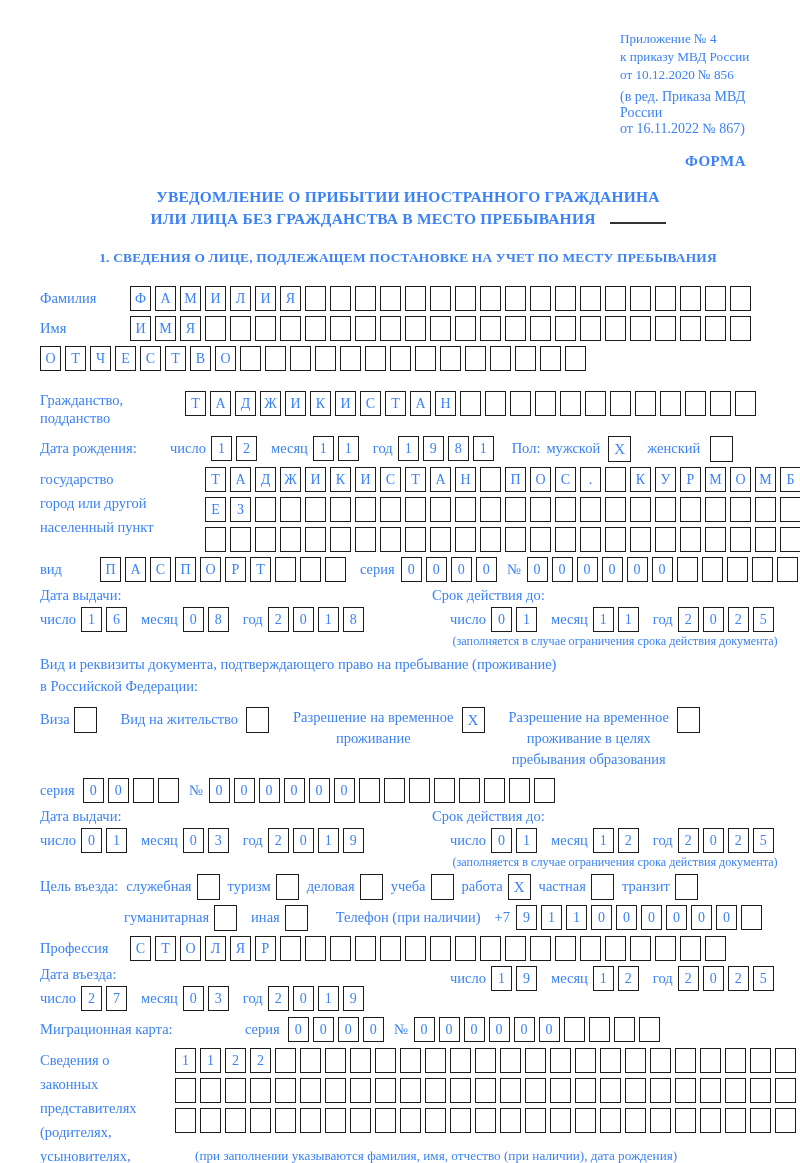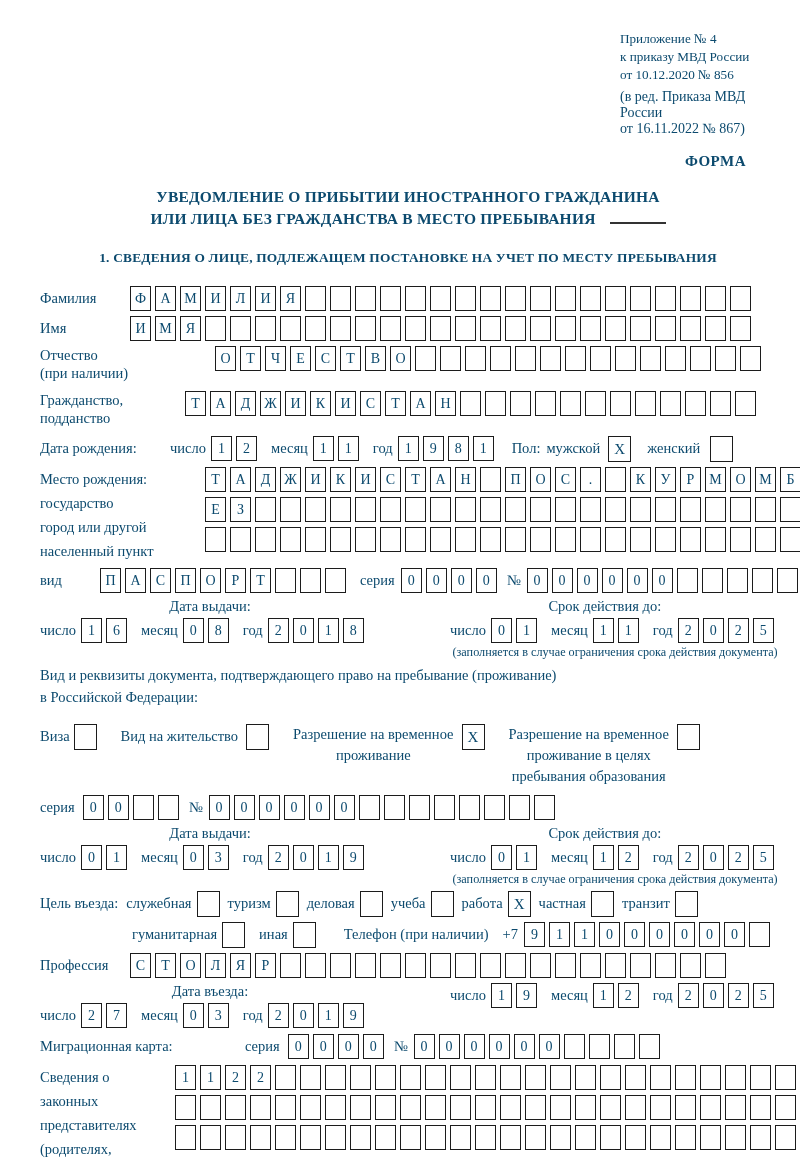--- a/index.html
+++ b/index.html
@@ -1,19 +1,19 @@
 <!DOCTYPE html>
 <html><head>
 <meta charset="utf-8">
 <style>
   html,body{margin:0;padding:0;background:#fff;}
   .page{
     width:800px;height:1163px;box-sizing:border-box;
     padding:30px 24px 0 40px;overflow:hidden;background:#fff;
-    font-family:"Liberation Serif", serif;color:#0c4a6e;font-size:14.5px;
+    font-family:"Liberation Serif", serif;color:#3b82f6;font-size:14.5px;
     position:relative;
   }
   
   .hdr{margin-left:580px;line-height:18px;font-size:13.2px;}
   .hdr-small{font-size:14px;line-height:16px;}
   .hdr-small.first{margin-top:5px;}
   .forma{margin-top:16px;text-align:right;padding-right:30px;font-weight:bold;font-size:15px;letter-spacing:.5px;}
   
   .title{margin-top:16px;text-align:center;font-weight:bold;font-size:15.5px;line-height:22px;letter-spacing:.2px;}
   .title-underline{display:inline-block;width:56px;border-bottom:2px solid #333;margin-left:14px;vertical-align:baseline;}
@@ -31,30 +31,30 @@
   }
   .col{display:flex;flex-direction:column;gap:5px;}
   .lblcol{display:flex;flex-direction:column;flex:none;}
   .lblcol span{line-height:24px;}
   
   .doc-heading{text-align:center;font-weight:bold;font-size:13.8px;margin:6px 0 4px 0;} .gap10{margin-left:10px;} .gap14{margin-left:14px;} .gap24{margin-left:24px;}
   
   .dates2col{display:flex;margin-bottom:4px;}
   .dcol-l{width:392px;flex:none;}
   .dcol-r{flex:1;}
-  .dtitle{text-align:center;margin-bottom:3px;line-height:17px;}
+  .dtitle{margin-bottom:3px;line-height:17px;}
   .dcol-l .dtitle{width:340px;}
   .dg{display:flex;align-items:center;}
   .dg .box{margin-right:4px;}
   .dlbl{margin:0 5px 0 10px;line-height:25px;}
   .dg .dlbl:first-child{margin-left:0;}
   .dnote{font-size:12.2px;text-align:right;margin-top:2px;line-height:15px;}
   
   .res-intro{line-height:22px;}
-  .cbrow{display:flex;align-items:flex-start;margin-top:16px;margin-bottom:8px;}
+  .cbrow{display:flex;align-items:flex-start;margin-top:10px;margin-bottom:8px;}
   .cbgroup{display:flex;align-items:flex-start;flex:none;}
   .cbgroup .cblabel{line-height:25px;margin-right:8px;}
   .cbgroup .cblabel-multi{text-align:center;line-height:21px;margin-right:8px;}
   .cb{width:21px;height:24px;font-size:15px;}
   
   .opt{display:flex;align-items:flex-start;margin-left:8px;}
   .opt .olabel{line-height:25px;margin-right:5px;}
   
   .rep-note{font-size:13.2px;margin-top:10px;margin-left:20px;line-height:16px;}
 </style>
@@ -138,24 +138,20 @@
           <span class="box"></span>
           <span class="box"></span>
           <span class="box"></span>
           <span class="box"></span>
           <span class="box"></span>
           <span class="box"></span>
         </div>
     </div>
 
     <div class="frow" style="min-height:40px">
-      <span class="lbl2" style="width:175px">
-        <span>Отчество</span><br>
-        <span>(при наличии)</span>
-      </span>
       <div class="boxes">
           <span class="box">О</span>
           <span class="box">Т</span>
           <span class="box">Ч</span>
           <span class="box">Е</span>
           <span class="box">С</span>
           <span class="box">Т</span>
           <span class="box">В</span>
           <span class="box">О</span>
           <span class="box"></span>
@@ -224,21 +220,20 @@
         </div>
       <span class="lbl" style="margin-left:14px">Пол:</span>
       <span class="lbl" style="margin-left:6px;margin-right:8px">мужской</span>
       <span class="box cb">X</span>
       <span class="lbl" style="margin-left:16px;margin-right:10px">женский</span>
       <span class="box cb"></span>
     </div>
 
     <div class="frow">
       <span class="lblcol" style="width:165px">
-        <span>Место рождения:</span>
         <span>государство</span>
         <span>город или другой</span>
         <span>населенный пункт</span>
       </span>
       <div class="col">
         <div class="boxes">
             <span class="box">Т</span>
             <span class="box">А</span>
             <span class="box">Д</span>
             <span class="box">Ж</span>
@@ -510,21 +505,21 @@
           <span class="olabel">частная</span>
           <span class="box cb"></span>
         </span>
       <span class="opt">
           <span class="olabel">транзит</span>
           <span class="box cb"></span>
         </span>
     </div>
 
     <div class="frow" style="margin-left:80px">
-      <span class="opt" style="margin-left:12px">
+      <span class="opt" style="margin-left:4px">
           <span class="olabel">гуманитарная</span>
           <span class="box cb"></span>
         </span>
       <span class="opt" style="margin-left:14px">
           <span class="olabel">иная</span>
           <span class="box cb"></span>
         </span>
       <span class="lbl" style="margin-left:28px;margin-right:14px">Телефон (при наличии)</span>
       <span class="lbl" style="margin-right:6px">+7</span>
       <div class="boxes">

